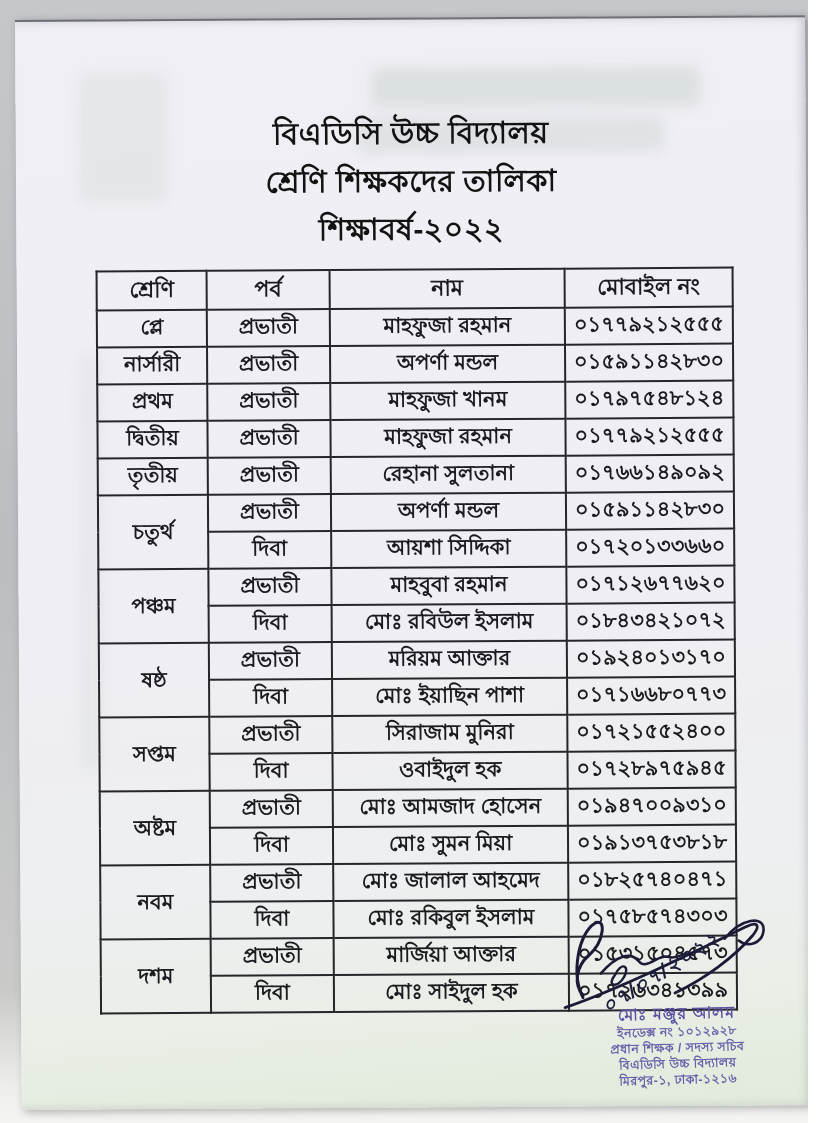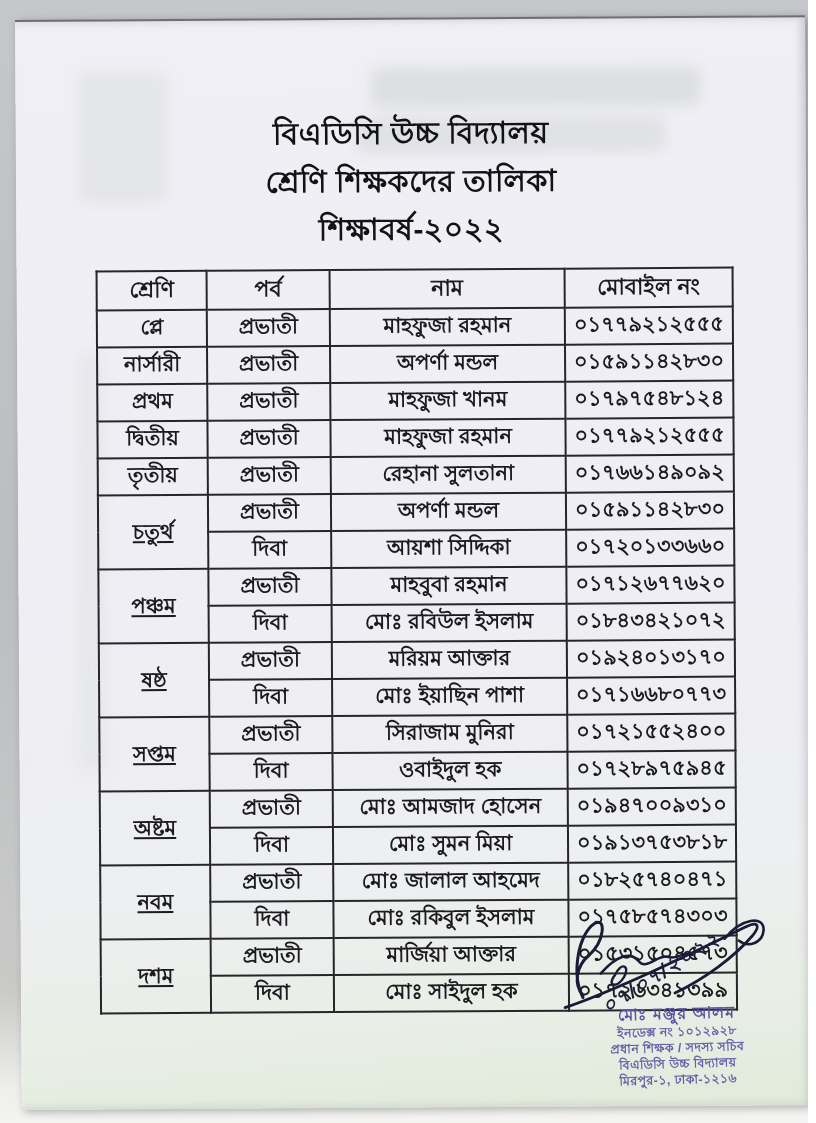--- a/index.html
+++ b/index.html
@@ -44,21 +44,21 @@
     height: 29.6px;
     text-align: center; vertical-align: middle;
     font-size: 21px; font-weight: 700; color: #1b1b1f;
     overflow: hidden; white-space: nowrap;
   }
   table.teachers th { font-size: 22px; }
   col.c-class  { width: 110px; }
   col.c-shift  { width: 123px; }
   col.c-name   { width: 235px; }
   col.c-mobile { width: 168px; }
-  td.span2 { vertical-align: top; padding-top: 1px; line-height: 30px; text-decoration: underline; }
+  td.span2 { vertical-align: top; padding-top: 1px; line-height: 30px; }
 
   
   .sig-area { position: absolute; left: 528px; top: 893px; width: 250px; height: 110px; }
   .sig-svg { position: absolute; left: 0; top: 0; }
   .sig-date {
     position: absolute; left: 44px; top: 42px; width: 150px;
     transform: rotate(-32deg);
     font-size: 20px; font-weight: 700; font-style: italic;
     letter-spacing: 2px; color: #1c1c3c;
   }

